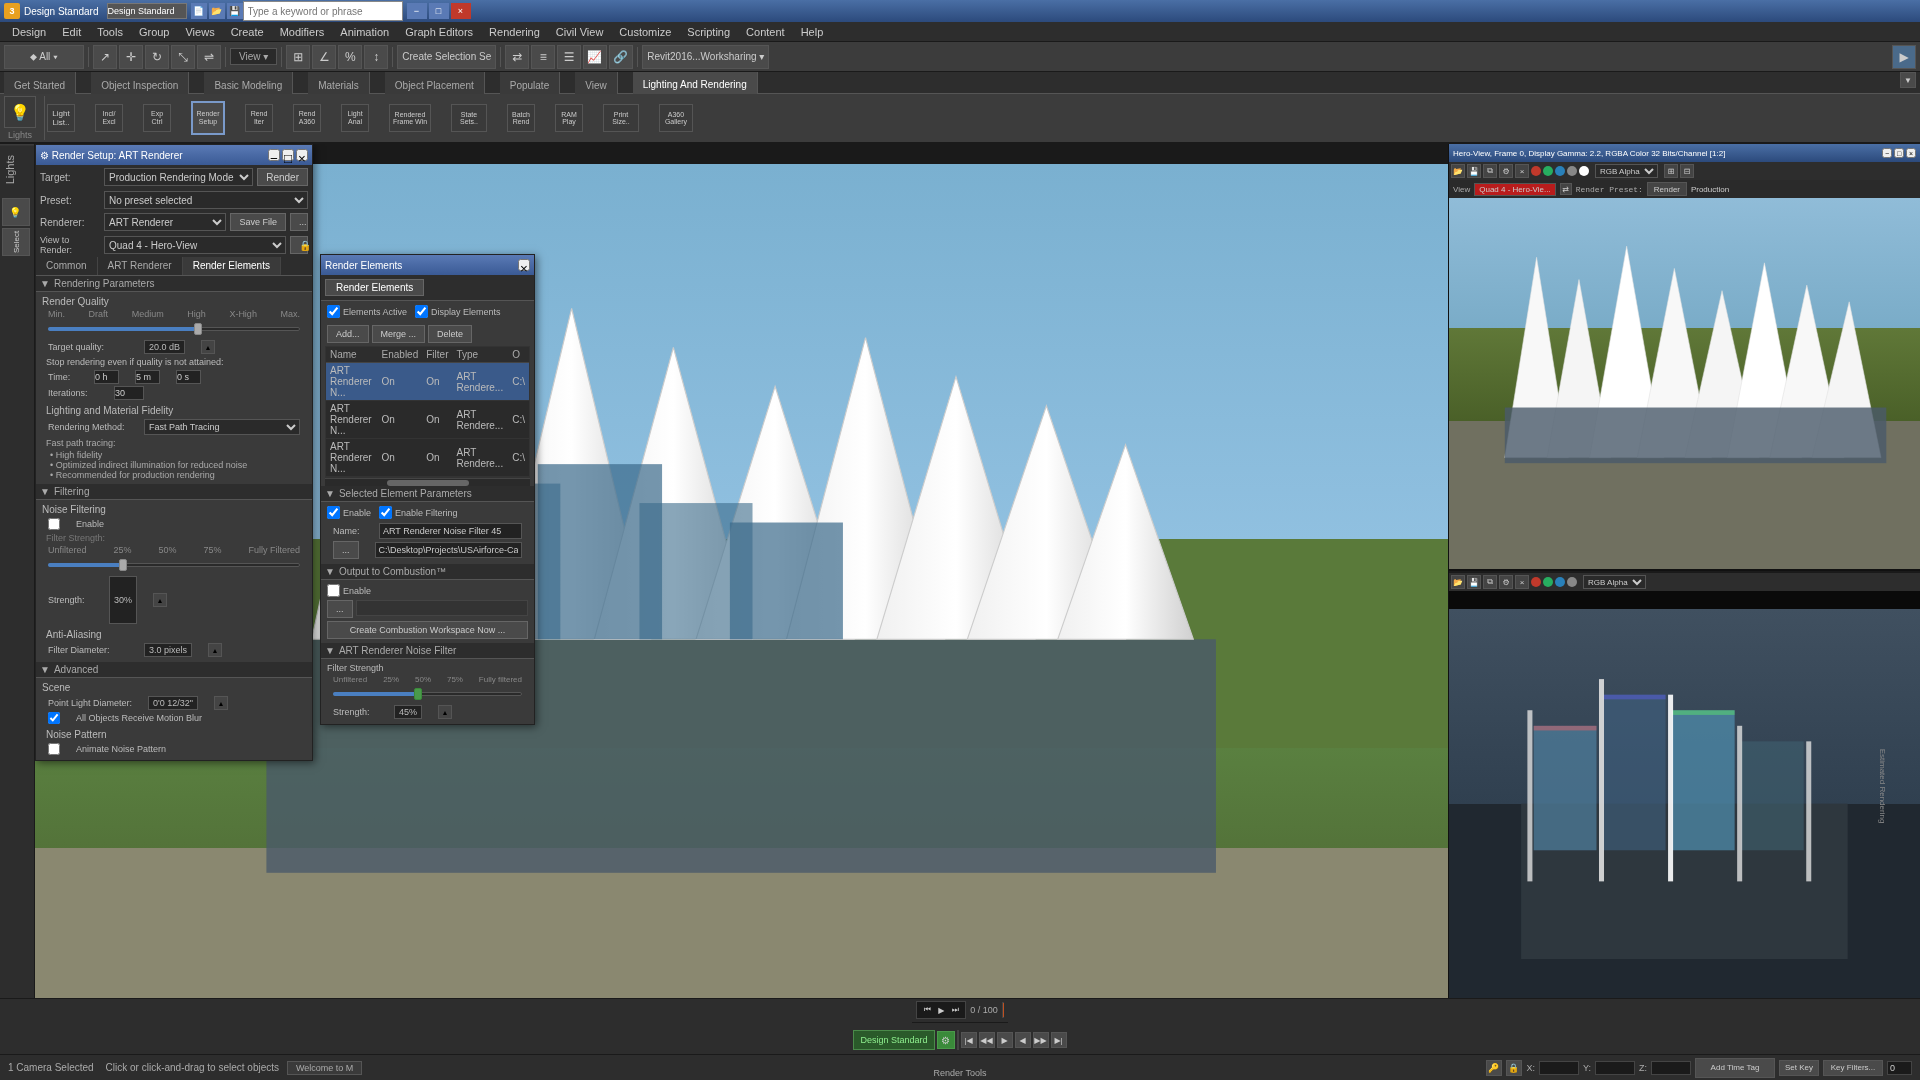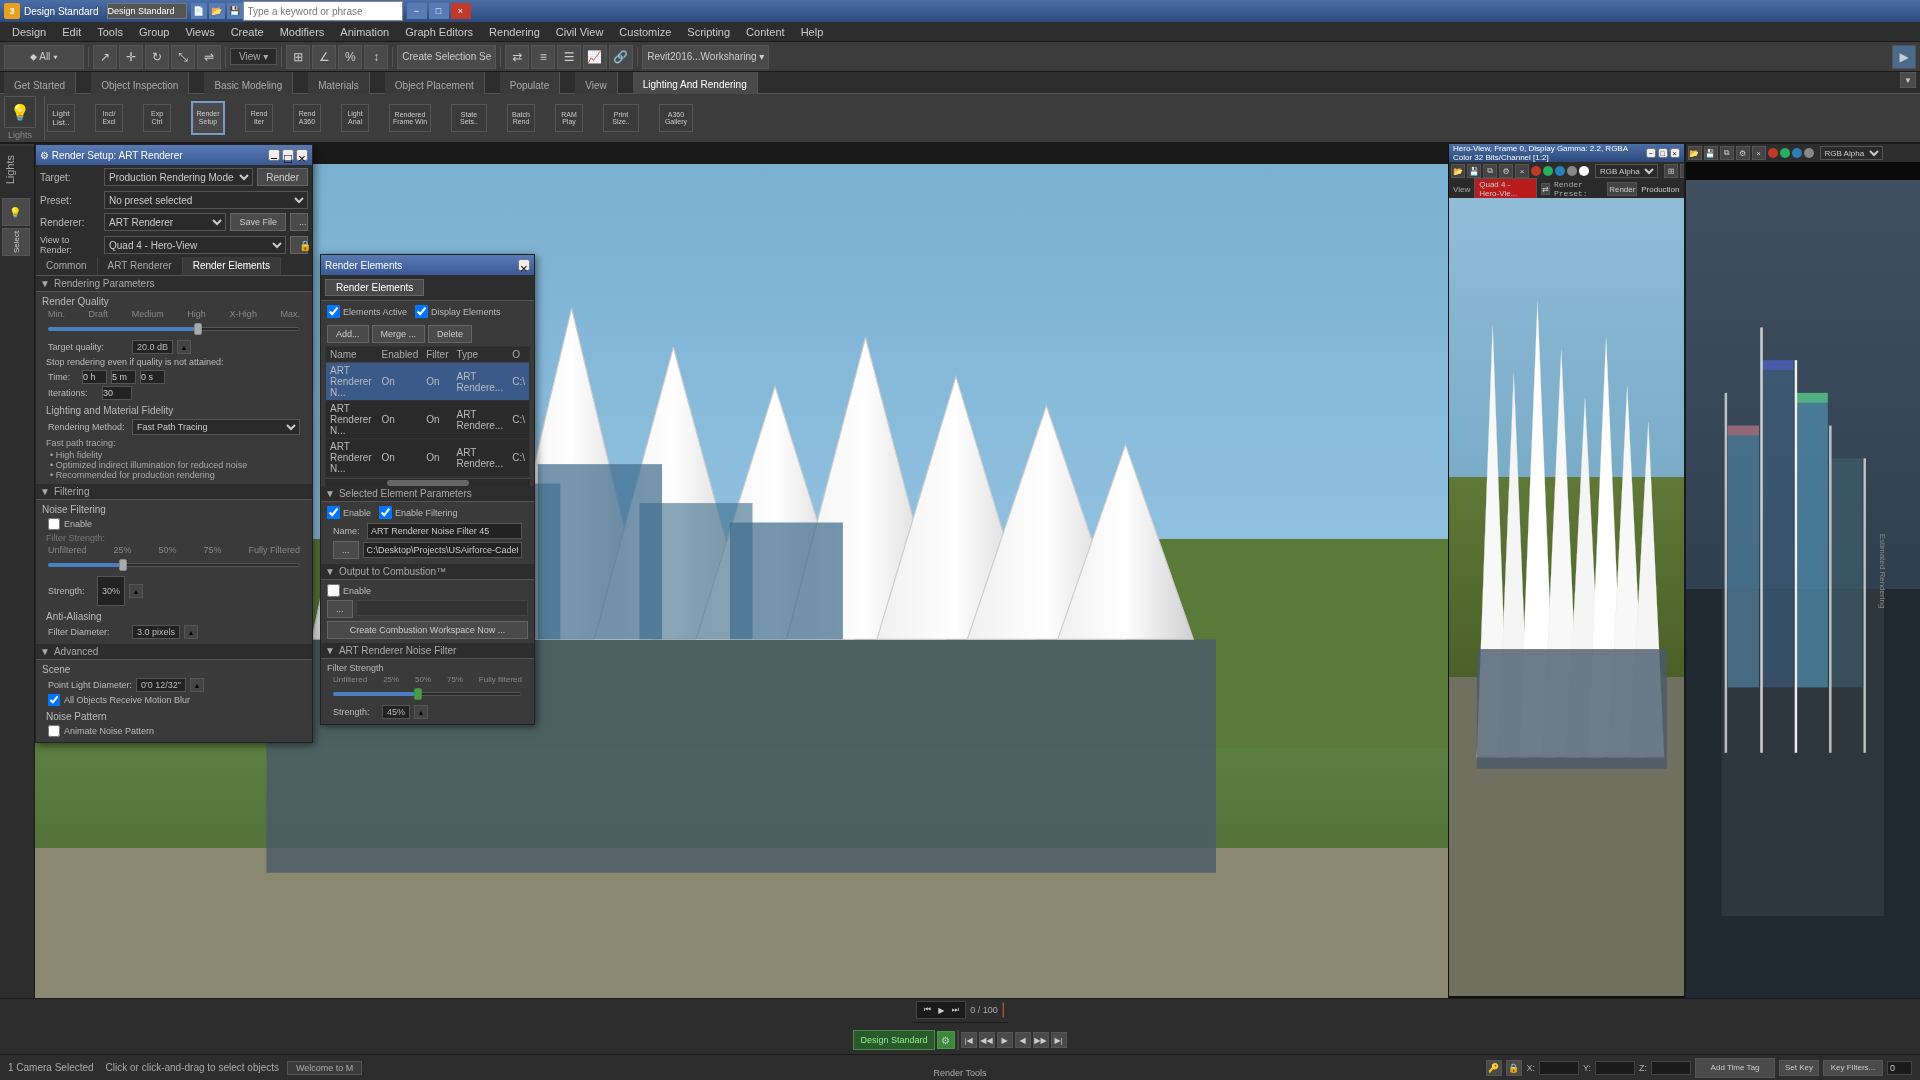--- a/index.html
+++ b/index.html
@@ -282,21 +282,21 @@
       display: flex;
       align-items: center;
       gap: 4px;
     }
 
     
     .form-row {
       display: flex;
       align-items: center;
       padding: 1px 6px;
-      gap: 4px;
+      gap: 16px;
     }
     .form-label { font-size: 10px; color: #bbb; min-width: 80px; }
     .form-checkbox { width: 12px; height: 12px; }
     .quality-labels {
       display: flex;
       justify-content: space-between;
       padding: 0 6px;
       font-size: 9px;
       color: #888;
     }
@@ -728,21 +728,21 @@
           <span>75%</span>
           <span>Fully Filtered</span>
         </div>
         <div style="position:relative;margin:2px 6px;height:16px;">
           <div style="height:4px;background:#2a2a2a;border:1px solid #555;border-radius:2px;position:absolute;top:6px;left:0;right:0;"></div>
           <div style="height:4px;background:#4a7fc1;border-radius:2px;position:absolute;top:6px;left:0;width:30%;"></div>
           <div style="position:absolute;top:2px;left:28%;width:8px;height:12px;background:#aaa;border:1px solid #888;border-radius:2px;cursor:pointer;"></div>
         </div>
         <div class="form-row">
           <span class="form-label" style="font-size:9px;min-width:45px;">Strength:</span>
-          <span style="font-size:9px;color:#bbb;background:#222;border:1px solid #555;padding:9px 4px;">30%</span>
+          <span style="font-size:9px;color:#bbb;background:#222;border:1px solid #555;padding:18px 4px;">30%</span>
           <button style="width:14px;height:14px;background:#444;border:1px solid #555;font-size:7px;cursor:pointer;">▲</button>
         </div>
 
         <div style="font-size:10px;color:#bbb;padding:2px 4px;margin-top:2px;">Anti-Aliasing</div>
         <div class="form-row">
           <span class="form-label" style="font-size:9px;">Filter Diameter:</span>
           <span style="font-size:9px;color:#bbb;background:#222;border:1px solid #555;padding:1px 4px;">3.0 pixels</span>
           <button style="width:14px;height:14px;background:#444;border:1px solid #555;font-size:7px;cursor:pointer;">▲</button>
         </div>
       </div>
@@ -902,21 +902,21 @@
         <div class="form-row">
           <span style="font-size:9px;color:#bbb;min-width:45px;">Strength:</span>
           <span style="font-size:9px;color:#bbb;background:#222;border:1px solid #555;padding:1px 4px;">45%</span>
           <button style="width:14px;height:14px;background:#444;border:1px solid #555;font-size:7px;cursor:pointer;">▲</button>
         </div>
       </div>
     </div>
 
   </div>
 
-  <div id="right-panel" style="width:472px;background:#1a1a1a;border-left:1px solid #111;display:flex;flex-direction:row;">
+  <div id="right-panel" style="width:472px;background:#1a1a1a;border-left:1px solid #111;display:flex;flex-direction:column;">
 
     <div class="render-view" style="flex:1;position:relative;overflow:hidden;border-bottom:2px solid #111;">
       <div class="render-view-titlebar">
         <span style="font-size:8px;">Hero-View, Frame 0, Display Gamma: 2.2, RGBA Color 32 Bits/Channel [1:2]</span>
         <div style="display:flex;gap:2px;margin-left:auto;">
           <button class="win-btn" style="width:10px;height:10px;font-size:7px;">−</button>
           <button class="win-btn" style="width:10px;height:10px;font-size:7px;">□</button>
           <button class="win-btn close" style="width:10px;height:10px;font-size:7px;">×</button>
         </div>
       </div>

